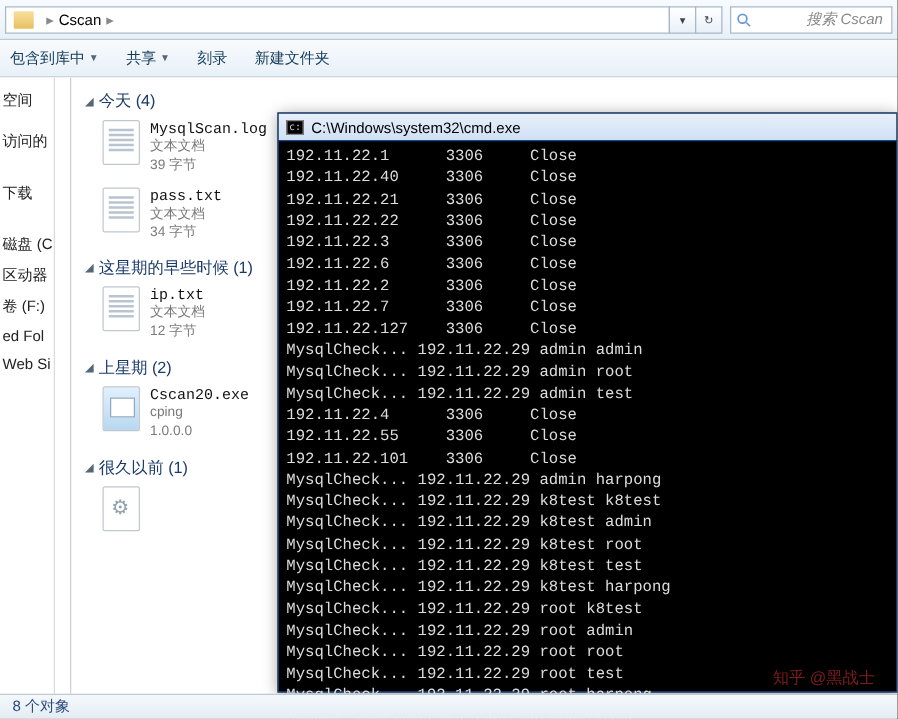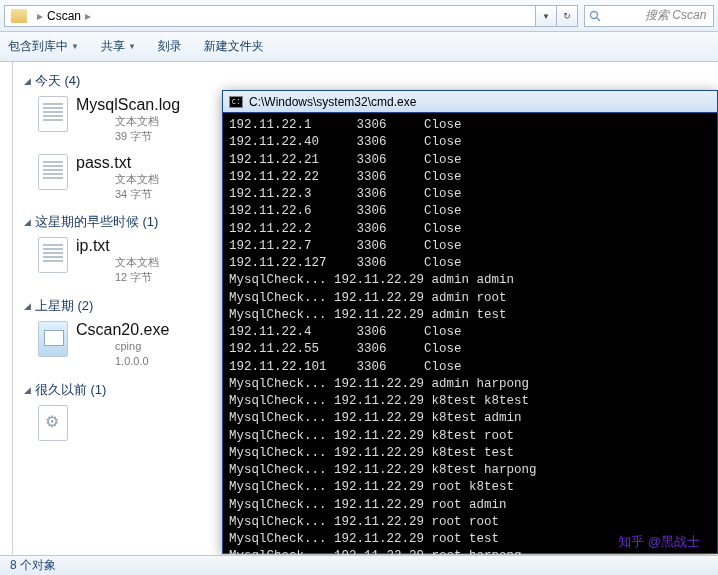--- a/index.html
+++ b/index.html
@@ -26,30 +26,30 @@
 .groups { margin-left: 24px; padding-top: 10px; }
 .grp { margin-bottom: 12px; }
 .grp-h { display: flex; align-items: center; font-size: 13px; color: #1a3a6a; margin-bottom: 6px; cursor: default; }
 .grp-h .arr { font-size: 9px; margin-right: 4px; color: #567; }
 .file { display: flex; align-items: flex-start; margin: 4px 0 10px 14px; }
 .file-ico { width: 30px; height: 36px; margin-right: 8px; background: #fff; border: 1px solid #c0c8d0; border-radius: 2px; position: relative; flex-shrink: 0; }
 .file-ico.txt::before { content:""; position:absolute; left:4px; top:6px; right:4px; height:2px; background:#b8c4d0; box-shadow:0 4px 0 #b8c4d0,0 8px 0 #b8c4d0,0 12px 0 #b8c4d0,0 16px 0 #b8c4d0; }
 .file-ico.exe { background: linear-gradient(#e0f0ff,#b8d8f0); }
 .file-ico.exe::after { content:""; position:absolute; left:5px; top:8px; width:18px; height:14px; background:#fff; border:1px solid #90a8c0; }
 .file-ico.dll::after { content:"⚙"; position:absolute; left:6px; top:6px; font-size:16px; color:#90a0b0; }
-.file-meta .name { font-size: 16px; color: #111; }
-.file-meta .d1, .file-meta .d2 { font-size: 11px; color: #7a7a7a; line-height: 1.35; margin-left: 39px; }
+.file-meta .name { font-size: 12px; color: #111; font-family: Liberation Mono, monospace; }
+.file-meta .d1, .file-meta .d2 { font-size: 11px; color: #7a7a7a; line-height: 1.35; }
 
 .cmd { position: absolute; left: 222px; top: 90px; width: 496px; height: 464px; background: #000; border: 1px solid #184a8c; box-shadow: 0 2px 12px rgba(0,0,0,.4); }
 .cmd-title { height: 22px; background: linear-gradient(#e8f0fa,#cfe0f4); border-bottom: 1px solid #184a8c; display: flex; align-items: center; padding: 0 6px; font-size: 12px; color: #000; }
 .cmd-title .ci { width: 14px; height: 12px; background: #000; border: 1px solid #888; margin-right: 6px; display:flex;align-items:center;justify-content:center;color:#ccc;font-size:8px;font-family:monospace; }
 .cmd-body { padding: 4px 6px; font-family: "Consolas","Courier New",monospace; font-size: 12.5px; color: #ddd; line-height: 1.38; white-space: pre; overflow: hidden; }
 
 .status { position: absolute; left: 0; bottom: 0; height: 20px; width: 100%; background: linear-gradient(#f4f8fc,#e4ecf4); border-top: 1px solid #c0c8d0; font-size: 12px; color: #2a4a7a; display: flex; align-items: center; padding-left: 10px; }
-.watermark { position: absolute; right: 18px; bottom: 24px; font-size: 13px; color: #6d28d9; font-weight: 500; text-shadow: 0 0 2px #000; }
+.watermark { position: absolute; right: 18px; bottom: 24px; font-size: 13px; color: #7f1d1d; font-weight: 500; text-shadow: 0 0 2px #000; }
 </style>
 </head>
 <body>
 
 <div class="addressbar">
   <div class="path-box">
     <span class="folder-ico"></span>
     <span class="chev">▸</span>
     <span>Cscan</span>
     <span class="chev">▸</span>
@@ -76,20 +76,35 @@
     </div>
   <div class="tb-item">
       <span>刻录</span>
     </div>
   <div class="tb-item">
       <span>新建文件夹</span>
     </div>
 </div>
 
 <div class="main">
+  <div class="sidebar" id="sidebar">
+      <div class="it">空间</div>
+      <div class="it"></div>
+      <div class="it">访问的</div>
+      <div class="it"></div>
+      <div class="it"></div>
+      <div class="it">下载</div>
+      <div class="it"></div>
+      <div class="it"></div>
+      <div class="it">磁盘 (C</div>
+      <div class="it">区动器</div>
+      <div class="it">卷 (F:)</div>
+      <div class="it">ed Fol</div>
+      <div class="it">Web Si</div>
+    </div>
   <div class="content">
     <div class="split"></div>
     <div class="groups" id="groups">
         <div class="grp">
           <div class="grp-h"><span class="arr">◢</span>今天 (4)</div>
           <div class="file">
             <div class="file-ico txt"></div>
             <div class="file-meta">
               <div class="name">MysqlScan.log</div>
               <div class="d1">文本文档</div>

